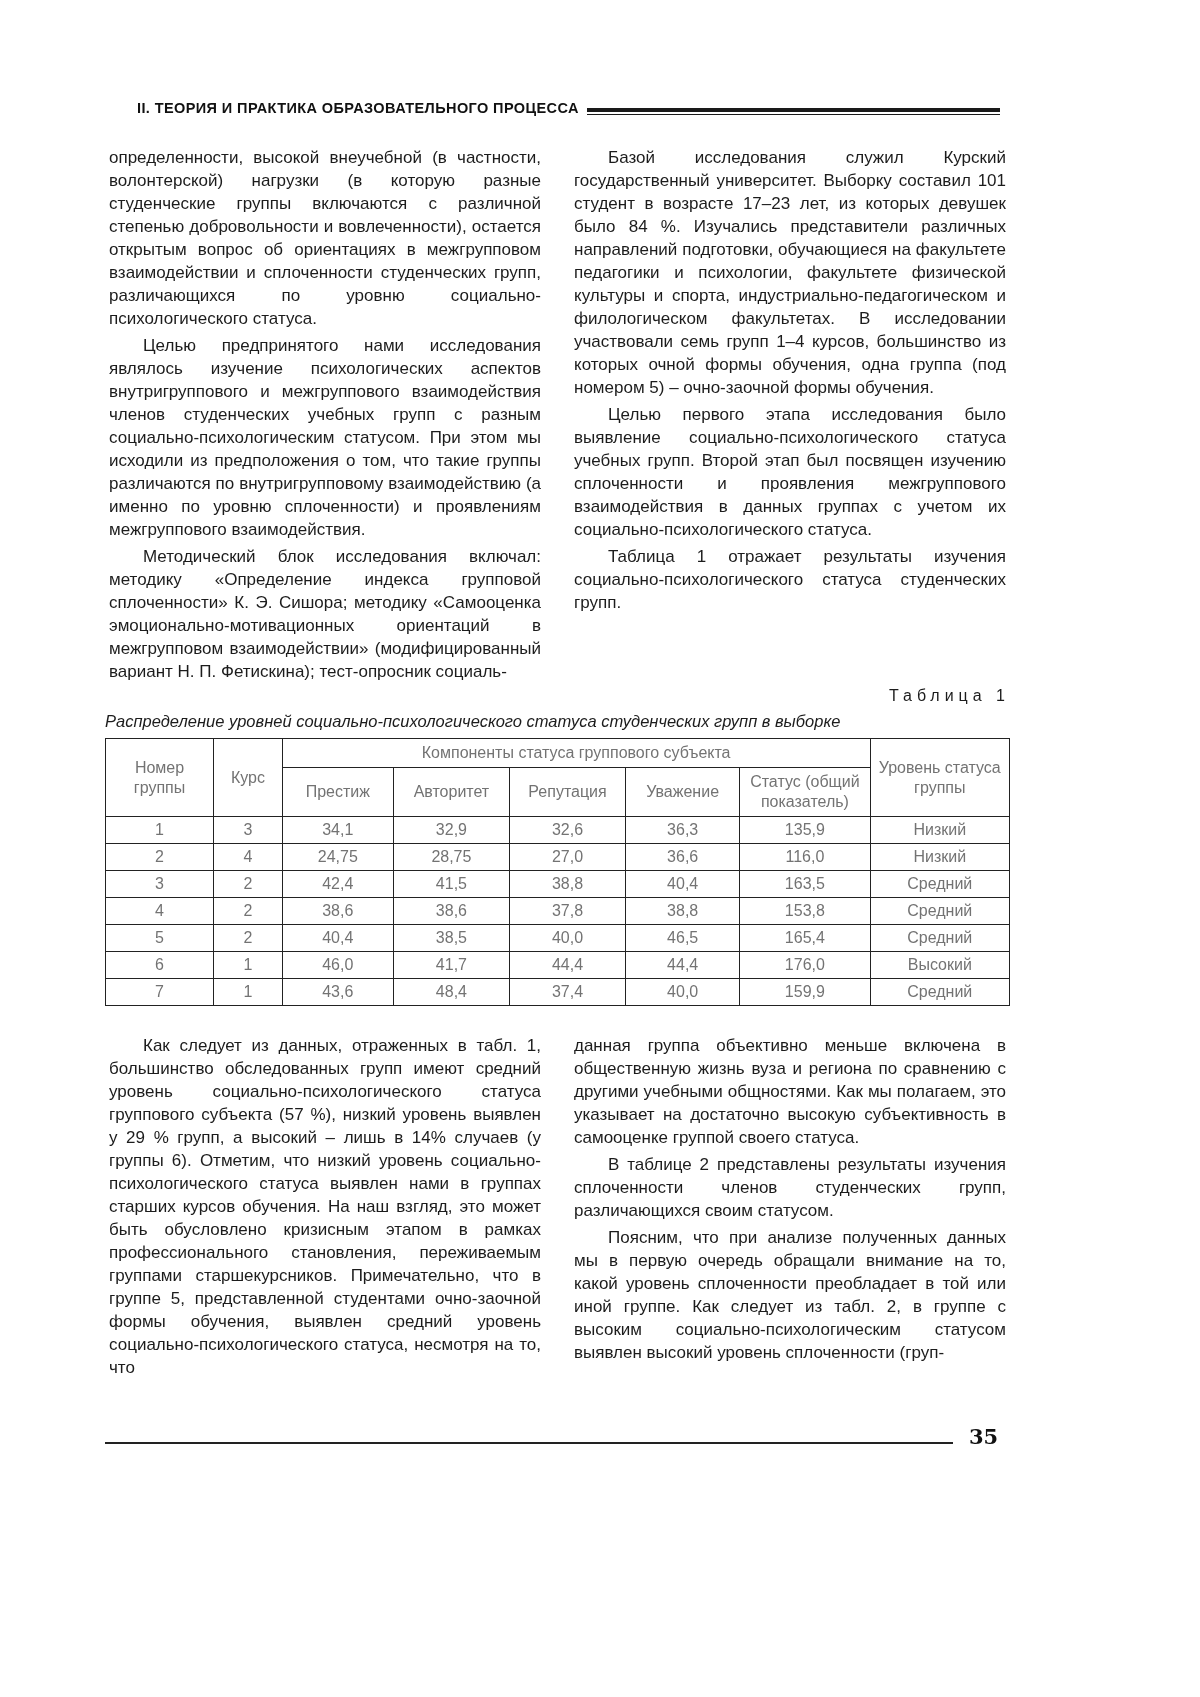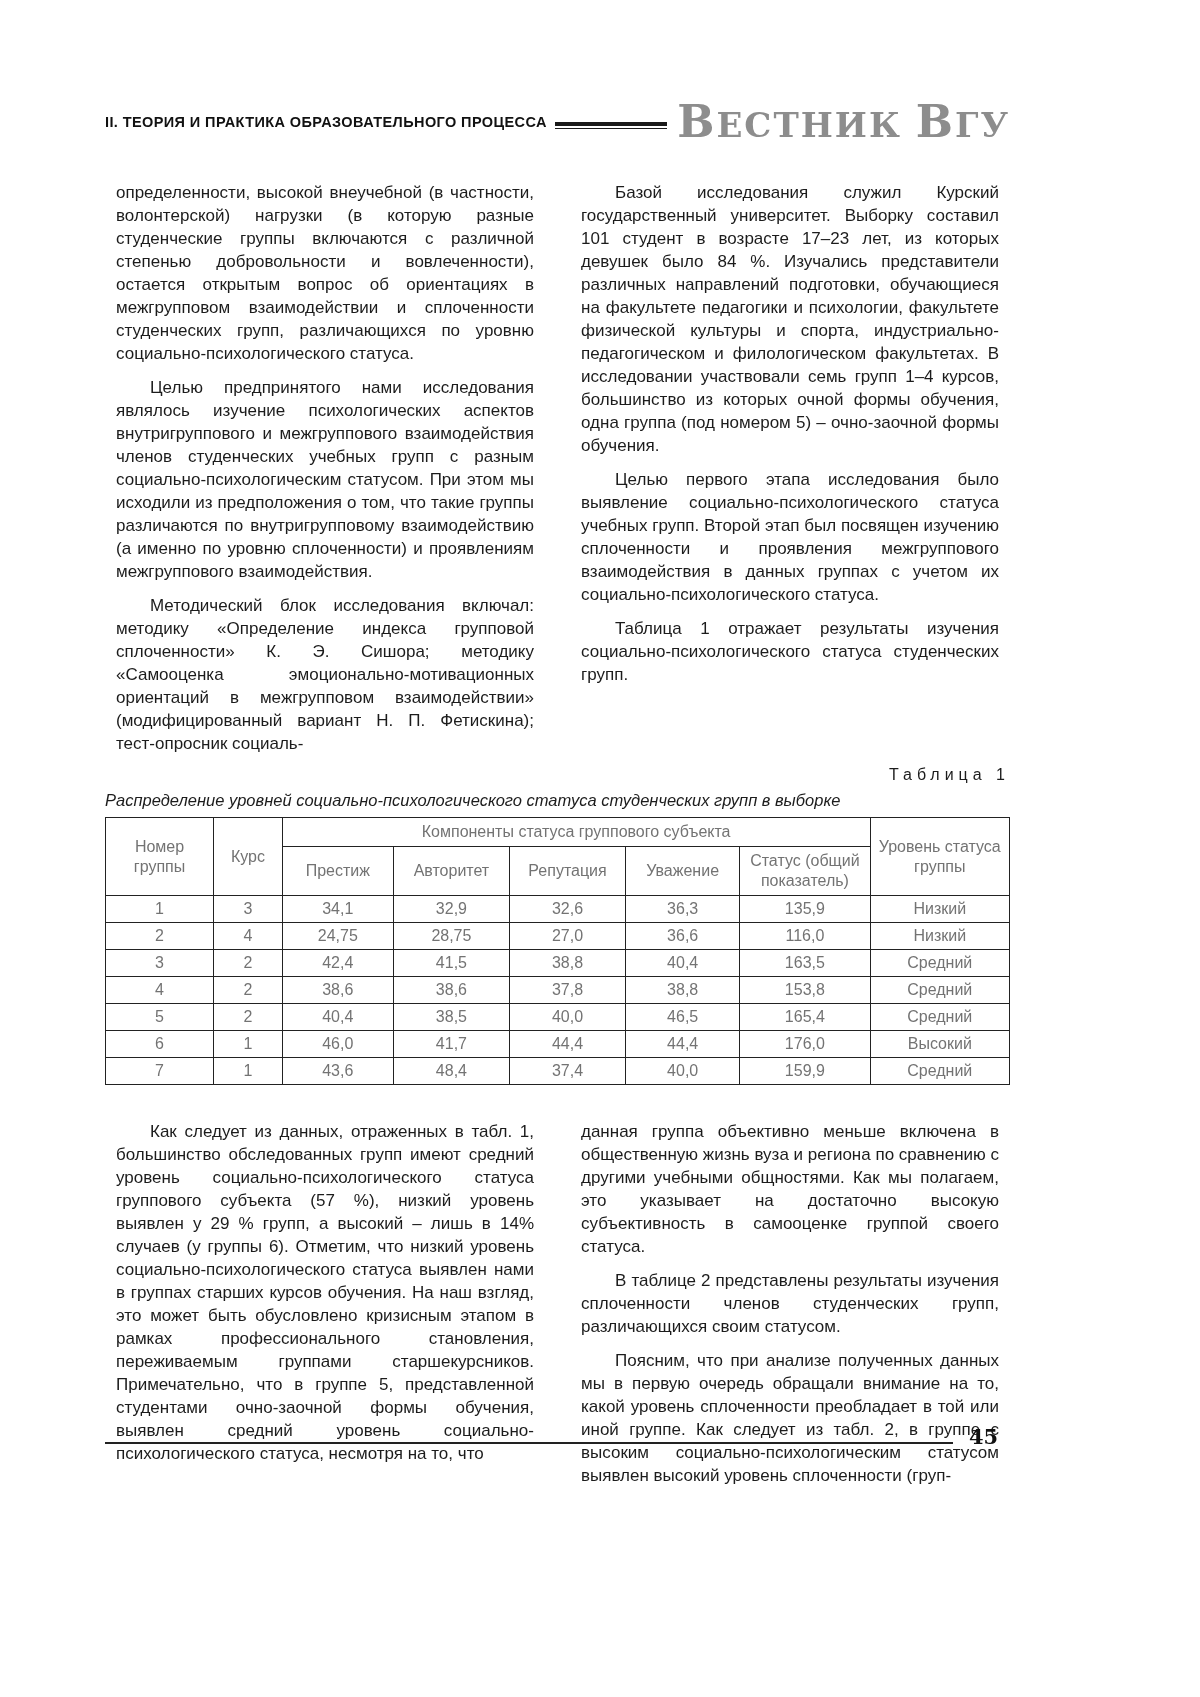--- a/index.html
+++ b/index.html
@@ -8,21 +8,21 @@
     width:1200px; height:1697px; position:relative;
     font-family:"Liberation Sans", sans-serif;
     color:#1c1c1c;
     overflow:hidden;
   }
   .page {
     position:absolute; left:105px; top:100px; width:905px;
   }
 
   
-  .header-row { display:flex; align-items:center; }
+  .header-row { display:flex; align-items:center;margin-left:32px; }
   .section-title {
     font-size:14.5px; font-weight:bold; letter-spacing:0.4px;
     white-space:nowrap; color:#111;
   }
   .header-rule {
     flex:1; height:7px; margin:6px 10px 0 8px;
     border-top:4px solid #1a1a1a; border-bottom:1.5px solid #1a1a1a;
   }
   .logo {
     font-family:"DejaVu Serif", serif; font-weight:bold;
@@ -31,21 +31,21 @@
   }
   .logo-word { display:inline-block; }
   .logo-word::first-letter { font-size:44px; }
 
   
   .cols {
     display:flex; gap:25px; margin-top:26px;
     text-align:justify; font-size:17px; line-height:23px;
   }
   .col { width:440px; }
-  p.para { margin:11px; }
+  p.para { margin:4px; }
   p.para.indent { text-indent:34px; }
 
   
   .table-label {
     text-align:right; font-size:16px; letter-spacing:5px;
   }
   .table-caption {
     font-style:italic; font-size:16.5px;
     margin-top:7px;
   }
@@ -77,24 +77,20 @@
   }
 </style>
 </head>
 <body>
 
 <div class="page">
 
   <div class="header-row">
     <div class="section-title">II. ТЕОРИЯ И ПРАКТИКА ОБРАЗОВАТЕЛЬНОГО ПРОЦЕССА</div>
     <div class="header-rule"></div>
-    <div class="logo">
-      <span class="logo-word">ВЕСТНИК</span>
-      <span class="logo-word">ВГУ</span>
-    </div>
   </div>
 
   <div class="cols">
     <div class="col">
       <p class="para">определенности, высокой внеучебной (в частности, волонтерской) нагрузки (в которую разные студенческие группы включаются с различной степенью добровольности и вовлеченности), остается открытым вопрос об ориентациях в межгрупповом взаимодействии и сплоченности студенческих групп, различающихся по уровню социально-психологического статуса.</p>
       <p class="para indent">Целью предпринятого нами исследования являлось изучение психологических аспектов внутригруппового и межгруппового взаимодействия членов студенческих учебных групп с разным социально-психологическим статусом. При этом мы исходили из предположения о том, что такие группы различаются по внутригрупповому взаимодействию (а именно по уровню сплоченности) и проявлениям межгруппового взаимодействия.</p>
       <p class="para indent">Методический блок исследования включал: методику «Определение индекса групповой сплоченности» К. Э. Сишора; методику «Самооценка эмоционально-мотивационных ориентаций в межгрупповом взаимодействии» (модифицированный вариант Н. П. Фетискина); тест-опросник социаль-</p>
     </div>
     <div class="col">
       <p class="para indent">Базой исследования служил Курский государственный университет. Выборку составил 101 студент в возрасте 17–23 лет, из которых девушек было 84 %. Изучались представители различных направлений подготовки, обучающиеся на факультете педагогики и психологии, факультете физической культуры и спорта, индустриально-педагогическом и филологическом факультетах. В исследовании участвовали семь групп 1–4 курсов, большинство из которых очной формы обучения, одна группа (под номером 5) – очно-заочной формы обучения.</p>
@@ -214,14 +210,14 @@
       <p class="para">данная группа объективно меньше включена в общественную жизнь вуза и региона по сравнению с другими учебными общностями. Как мы полагаем, это указывает на достаточно высокую субъективность в самооценке группой своего статуса.</p>
       <p class="para indent">В таблице 2 представлены результаты изучения сплоченности членов студенческих групп, различающихся своим статусом.</p>
       <p class="para indent">Поясним, что при анализе полученных данных мы в первую очередь обращали внимание на то, какой уровень сплоченности преобладает в той или иной группе. Как следует из табл. 2, в группе с высоким социально-психологическим статусом выявлен высокий уровень сплоченности (груп-</p>
     </div>
   </div>
 
 </div>
 
 <div class="footer">
   <div class="footer-rule"></div>
-  <div class="page-number">45</div>
+  <div class="page-number">35</div>
 </div>
 
 </body></html>

